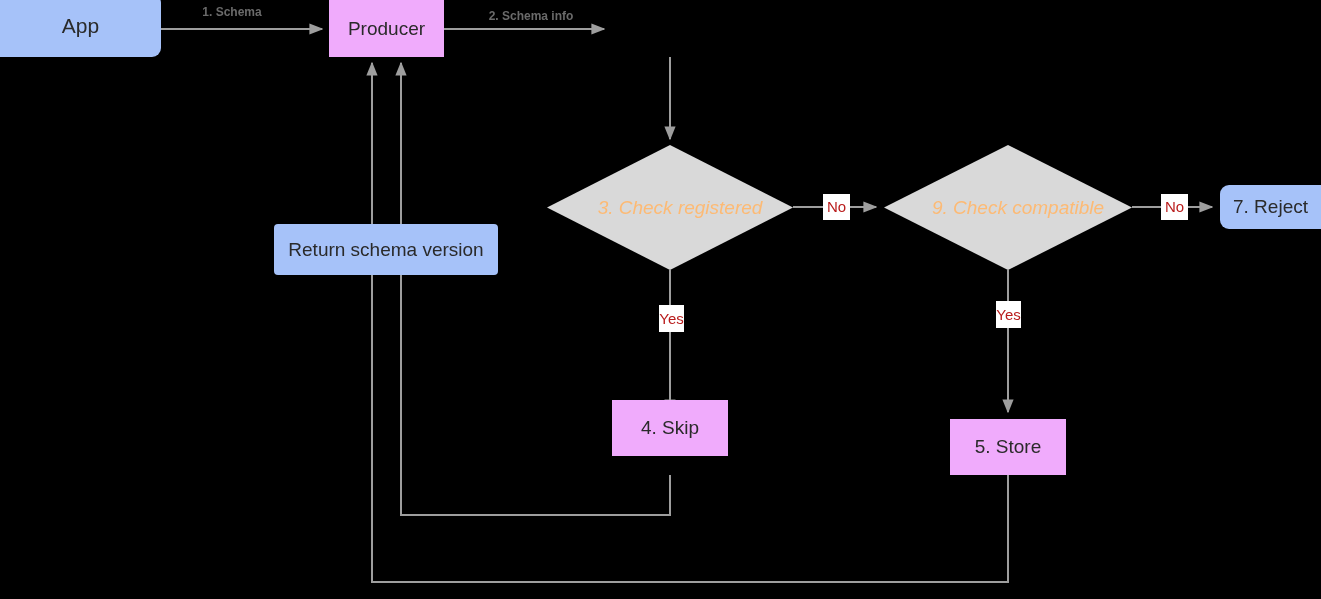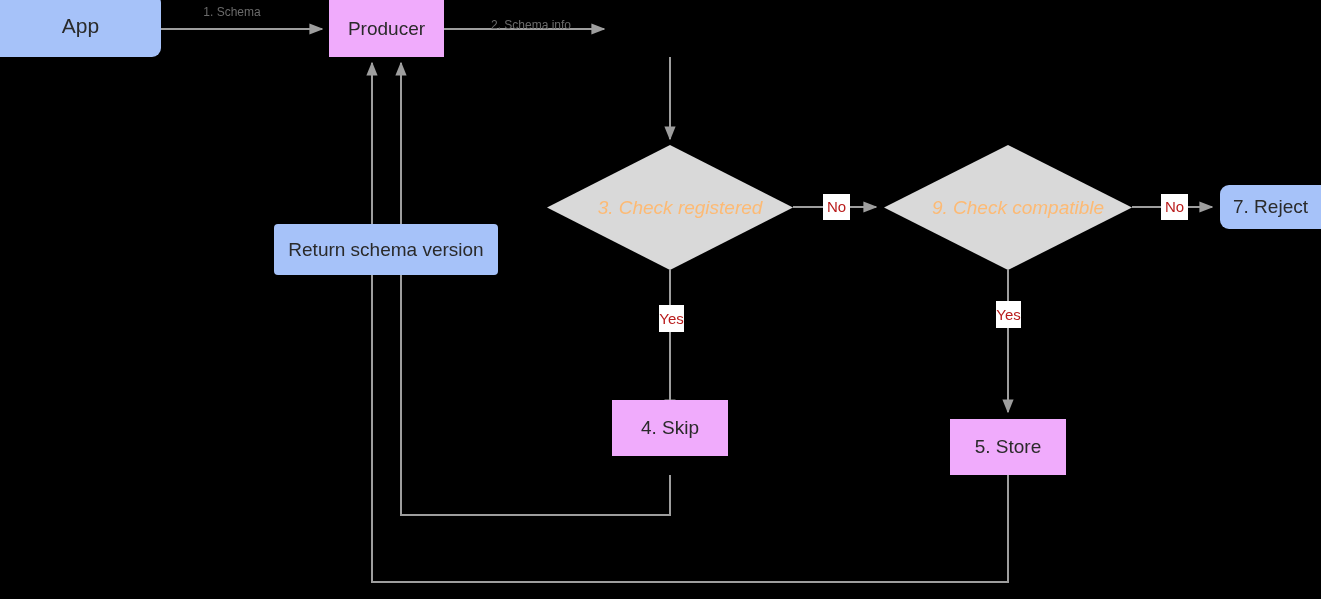--- a/index.html
+++ b/index.html
@@ -21,21 +21,21 @@
 
   .diamond-wrap{position:absolute;}
   .diamond-wrap svg{position:absolute;left:0;top:0;}
   .diamond-wrap .lbl{position:absolute;left:10px;top:0;width:100%;height:100%;
         display:flex;align-items:center;justify-content:center;color:#fdba74;
         white-space:nowrap;font-style:italic;}
 
   .edge-label{position:absolute;background:#ffffff;color:#b91c1c;
         line-height:1.05;padding:1px 2px;box-sizing:border-box;
         display:flex;align-items:center;justify-content:center;white-space:nowrap;}
-  .edge-label.dim{background:transparent;color:#6a6a6a;padding:0;}
+  .edge-label.dim{background:transparent;color:#6a6a6a;padding:0;font-weight:bold;}
 
   .fs-app{font-size:21px;}
   .fs-node{font-size:19px;}
   .fs-dia{font-size:19px;}
   .fs-small{font-size:15px;}
   .fs-tiny{font-size:12px;}
 </style>
 </head>
 <body>
 
@@ -105,21 +105,21 @@
   </div>
 
   <div class="node blue fs-node" style="left:274px;top:224px;width:224px;height:51px;">
     <span class="lbl">Return schema version</span>
   </div>
 
   <div class="edge-label dim fs-tiny" style="left:199px;top:4px;width:66px;height:16px;">
     <span>1. Schema</span>
   </div>
 
-  <div class="edge-label dim fs-tiny" style="left:484px;top:17px;width:94px;height:16px;">
+  <div class="edge-label dim fs-tiny" style="left:484px;top:8px;width:94px;height:16px;">
     <span>2. Schema info</span>
   </div>
 
   <div class="edge-label fs-small" style="left:823px;top:194px;width:27px;height:26px;">
     <span>No</span>
   </div>
 
   <div class="edge-label fs-small" style="left:1161px;top:194px;width:27px;height:26px;">
     <span>No</span>
   </div>

